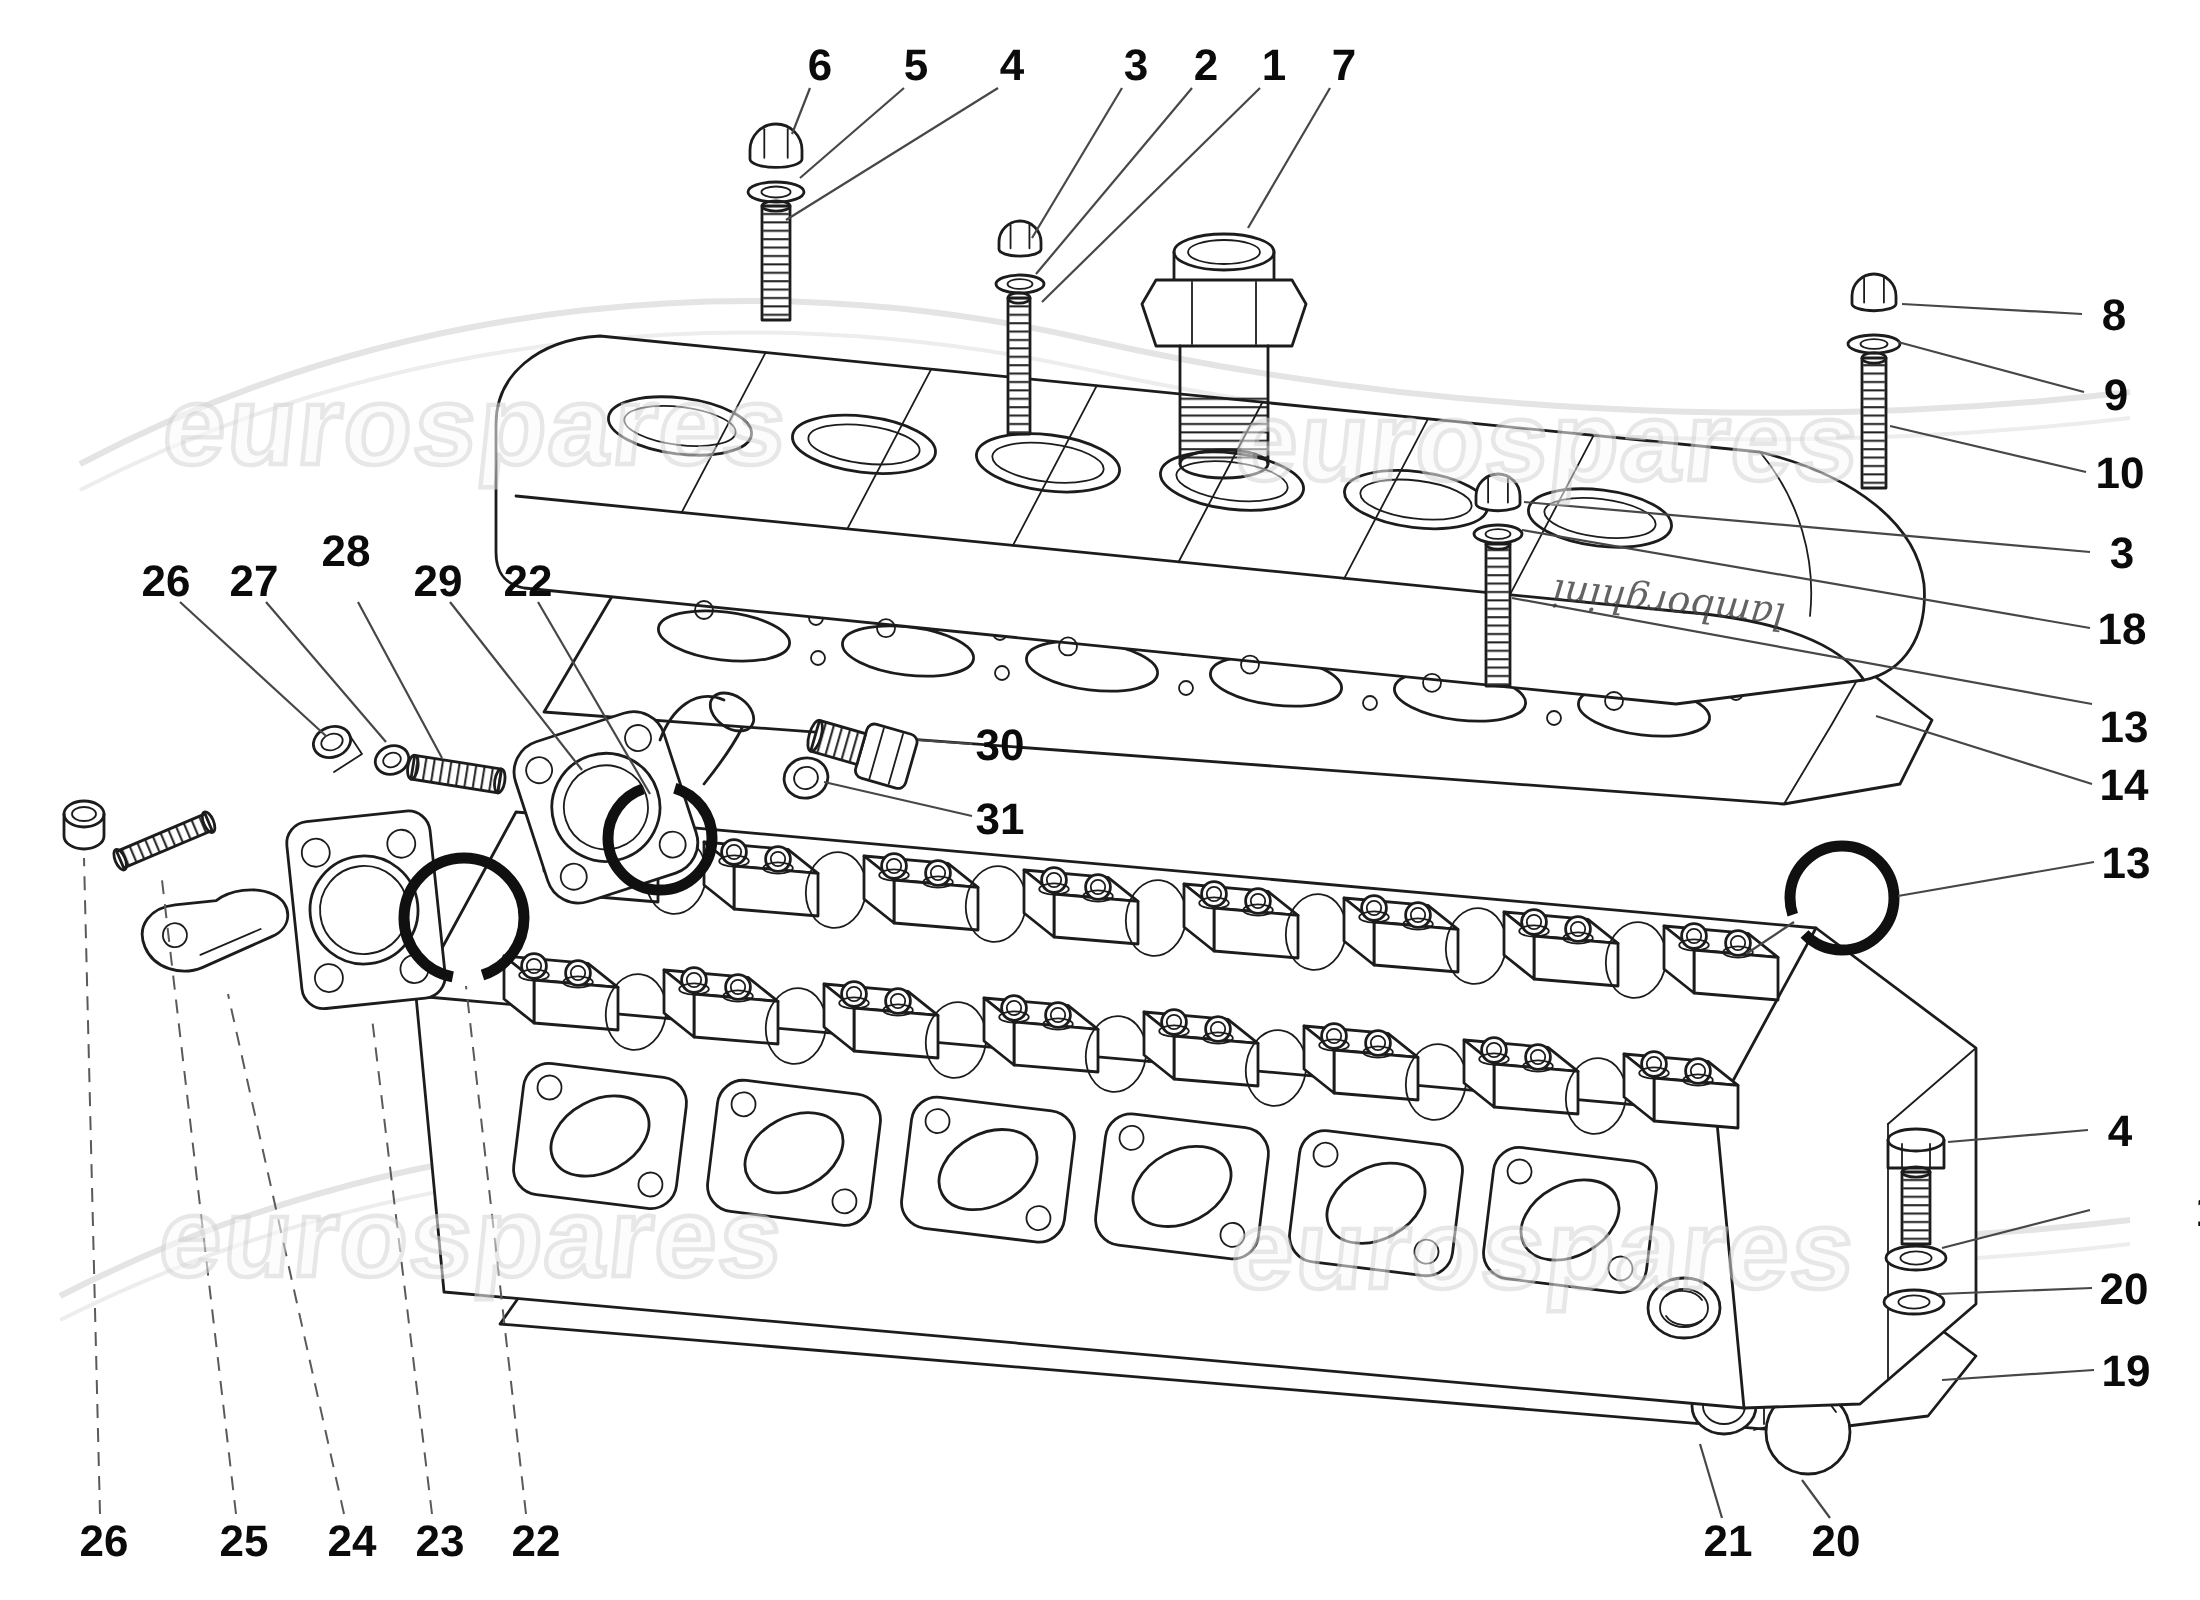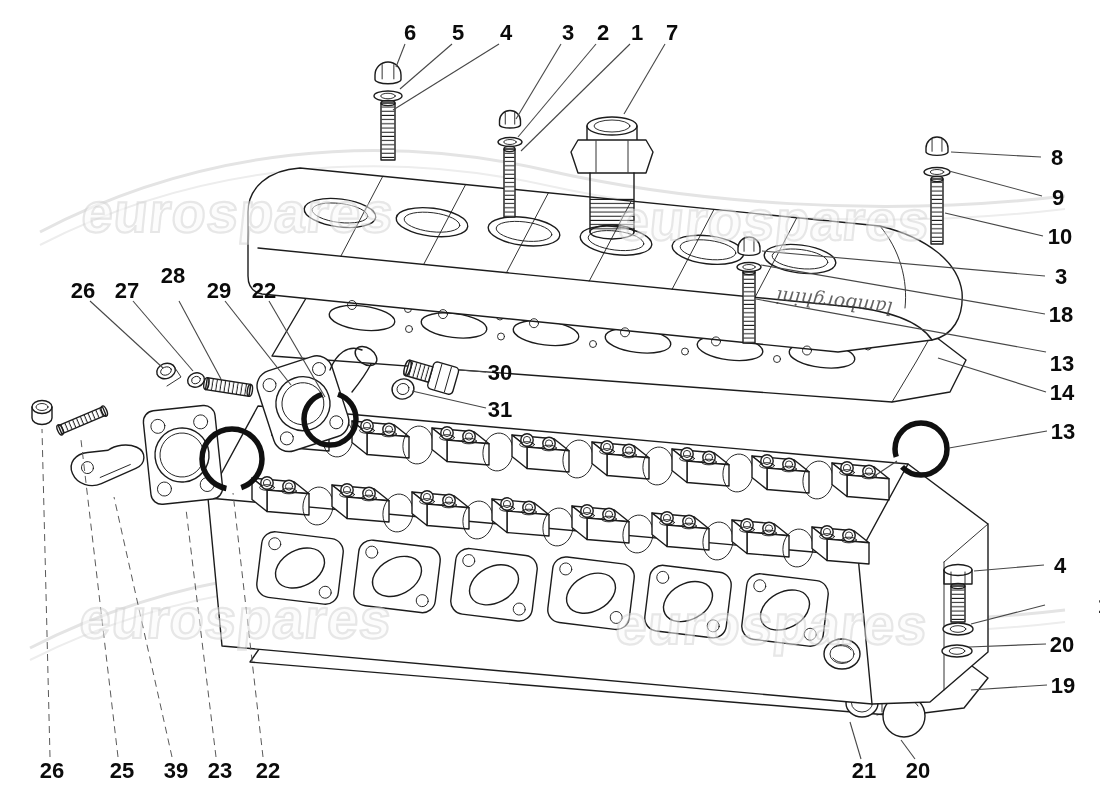--- a/index.html
+++ b/index.html
@@ -500,18 +500,18 @@
   <div class="callout" style="left:1063px;top:686px">19</div>
   <div class="callout" style="left:83px;top:291px">26</div>
   <div class="callout" style="left:127px;top:291px">27</div>
   <div class="callout" style="left:173px;top:276px">28</div>
   <div class="callout" style="left:219px;top:291px">29</div>
   <div class="callout" style="left:264px;top:291px">22</div>
   <div class="callout" style="left:500px;top:373px">30</div>
   <div class="callout" style="left:500px;top:410px">31</div>
   <div class="callout" style="left:52px;top:771px">26</div>
   <div class="callout" style="left:122px;top:771px">25</div>
-  <div class="callout" style="left:176px;top:771px">39</div>
+  <div class="callout" style="left:176px;top:771px">24</div>
   <div class="callout" style="left:220px;top:771px">23</div>
   <div class="callout" style="left:268px;top:771px">22</div>
   <div class="callout" style="left:864px;top:771px">21</div>
   <div class="callout" style="left:918px;top:771px">20</div>
 </div>
 
 </body></html>

